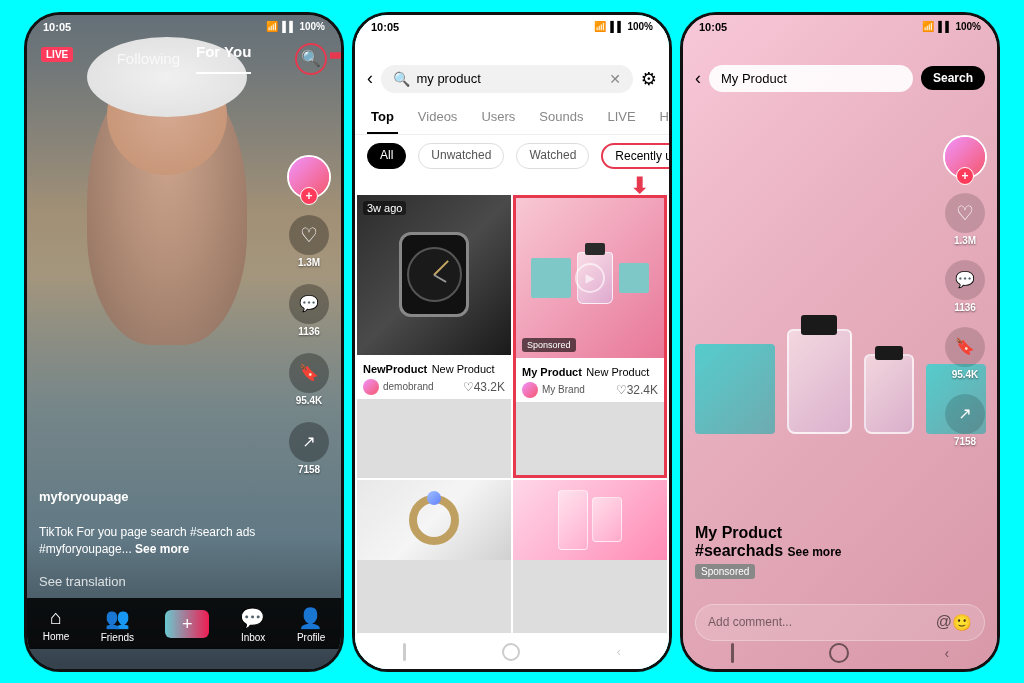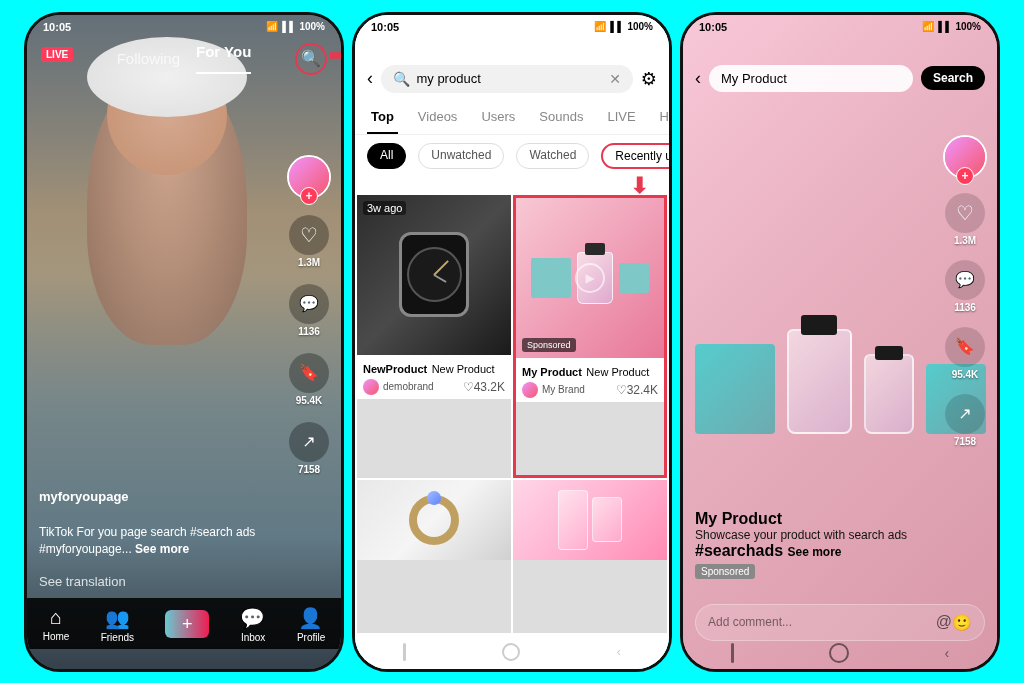--- a/index.html
+++ b/index.html
@@ -882,21 +882,20 @@
           <span>95.4K</span>
         </div>
         <div class="sidebar-icon">
           <div class="icon-circle" style="background:rgba(0,0,0,0.15);font-size:16px;">↗</div>
           <span>7158</span>
         </div>
       </div>
 
       <div class="product-info-overlay">
         <div class="product-name">My Product</div>
-        <div class="product-desc">Showcase your product with search ads</div>
         <span class="hashtag">#searchads</span>
         <span style="font-size:12px;font-weight:700;cursor:pointer;">See more</span>
         <br>
         <span class="sponsored-tag">Sponsored</span>
       </div>
 
       <div class="comment-bar">
         <span class="comment-placeholder">Add comment...</span>
         <span class="comment-at">@</span>
         <span class="comment-emoji">🙂</span>

